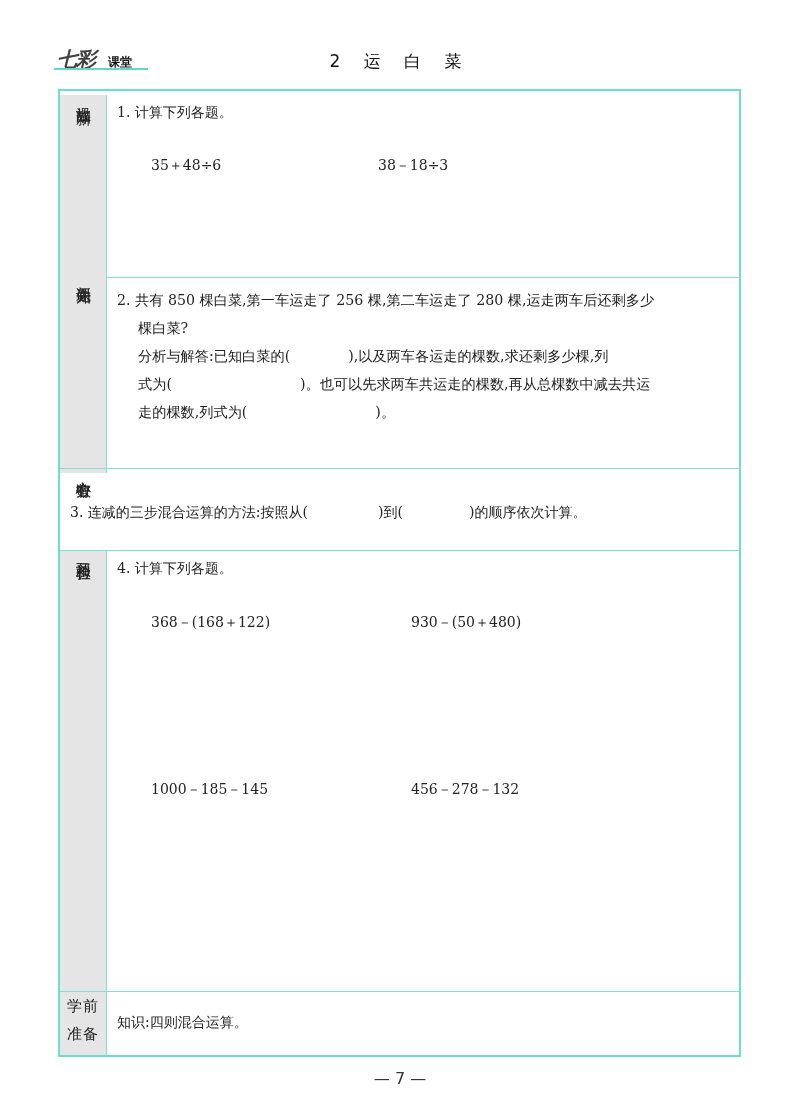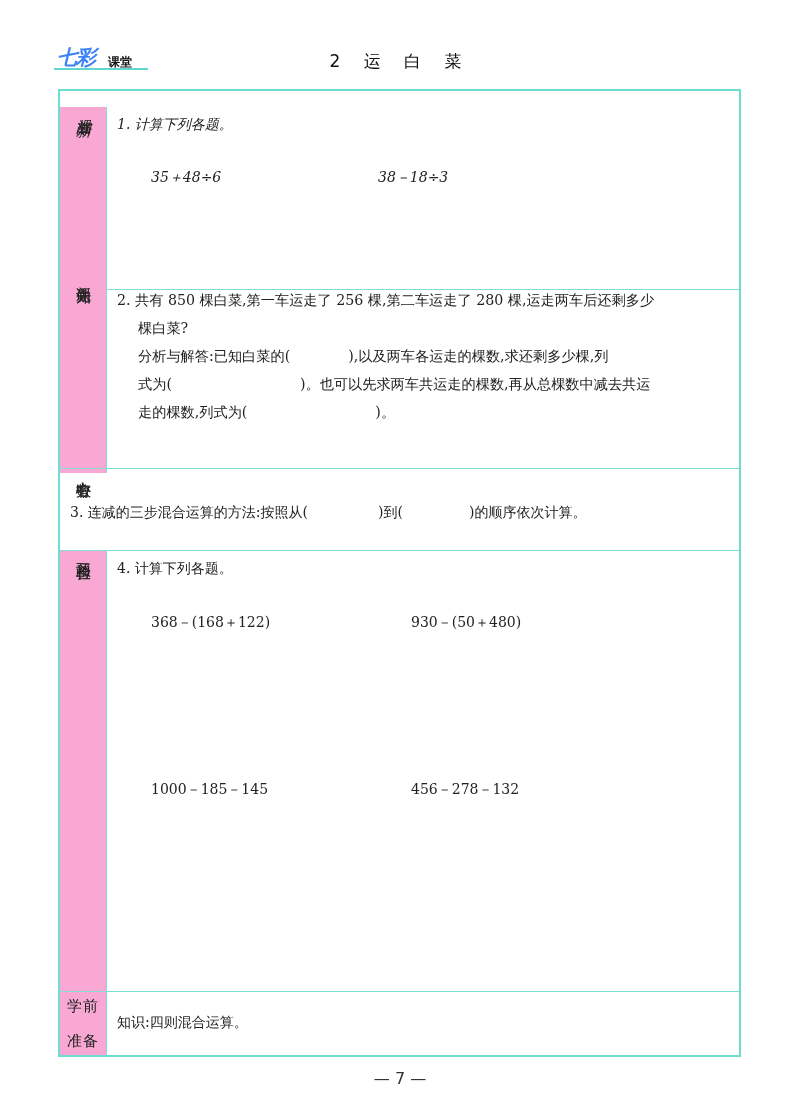--- a/index.html
+++ b/index.html
@@ -6,22 +6,22 @@
   body {
     width: 800px; height: 1119px; background: #ffffff; position: relative;
     font-family: "DejaVu Serif", "Liberation Serif", serif; color: #222;
     overflow: hidden;
   }
   .logo {
     position: absolute; left: 57px; top: 44px; width: 94px; height: 26px;
     display: flex; align-items: flex-end;
   }
   .logo-big {
-    font-family: Liberation Mono, monospace; font-weight: bold; font-style: italic;
-    font-size: 20px; color: #3b82f6; letter-spacing: -1px; line-height: 22px;
+    font-family: Liberation Sans, sans-serif; font-weight: bold; font-style: italic;
+    font-size: 20px; color: #404040; letter-spacing: -1px; line-height: 22px;
   }
   .logo-small {
     font-family: "DejaVu Sans", sans-serif; font-weight: bold; font-size: 12px;
     color: #111; margin-left: 13px; line-height: 16px;
   }
   .logo-underline {
     position: absolute; left: 54px; top: 68px; width: 94px; height: 2px; background: #5fd6cf;
   }
   .title {
     position: absolute; left: 0; width: 800px; top: 50px; text-align: center;
@@ -30,22 +30,22 @@
   .sheet {
     position: absolute; left: 58px; top: 89px; width: 683px; height: 968px;
     border: 2px solid #6fdcd3; box-sizing: border-box;
   }
   .row {
     position: absolute; left: 0; width: 679px; display: flex;
     border-bottom: 1.5px solid #7fded6; box-sizing: border-box;
   }
   .row:last-child { border-bottom: none; }
   .label {
-    width: 46px; flex: none; background: #f9a8d4; border-right: 1.5px solid #7fded6;
-    display: flex; align-items: center; justify-content: space-between;
+    width: 46px; flex: none; background: #e5e5e5; border-right: 1.5px solid #7fded6;
+    display: flex; align-items: center; justify-content: flex-start;
     font-family: "DejaVu Sans", sans-serif; font-size: 15px; color: #222;
     writing-mode: vertical-rl; text-orientation: upright; letter-spacing: 1px;
   }
   .label.grid {
     writing-mode: horizontal-tb; flex-direction: column; font-size: 15px; line-height: 28px;
   }
   .content { flex: 1; position: relative; font-size: 14px; }
   .q-title { position: absolute; left: 10px; white-space: nowrap; }
   .expr { position: absolute; white-space: nowrap; font-size: 14px; margin-top: 26px; }
   .para { position: absolute; left: 10px; right: 8px; line-height: 28px; font-size: 14.2px; }
@@ -62,21 +62,21 @@
 <div class="logo">
   <span class="logo-big">七彩</span>
   <span class="logo-small">课堂</span>
 </div>
 <div class="logo-underline"></div>
 
 <div class="title">2 运 白 菜</div>
 
 <div class="sheet">
 
-  <div class="row" style="top:16px; height:183px;font-style:italic;">
+  <div class="row" style="top:4px; height:183px;">
     <div class="label">温故知新</div>
     <div class="content">
       <div class="q-title" style="top:9px;">1. 计算下列各题。</div>
       <div class="expr" style="left:44px; top:36px;">35＋48÷6</div>
       <div class="expr" style="left:271px; top:36px;">38－18÷3</div>
     </div>
   </div>
 
   <div class="row" style="top:183px; height:195px;">
     <div class="label">新课先知</div>

